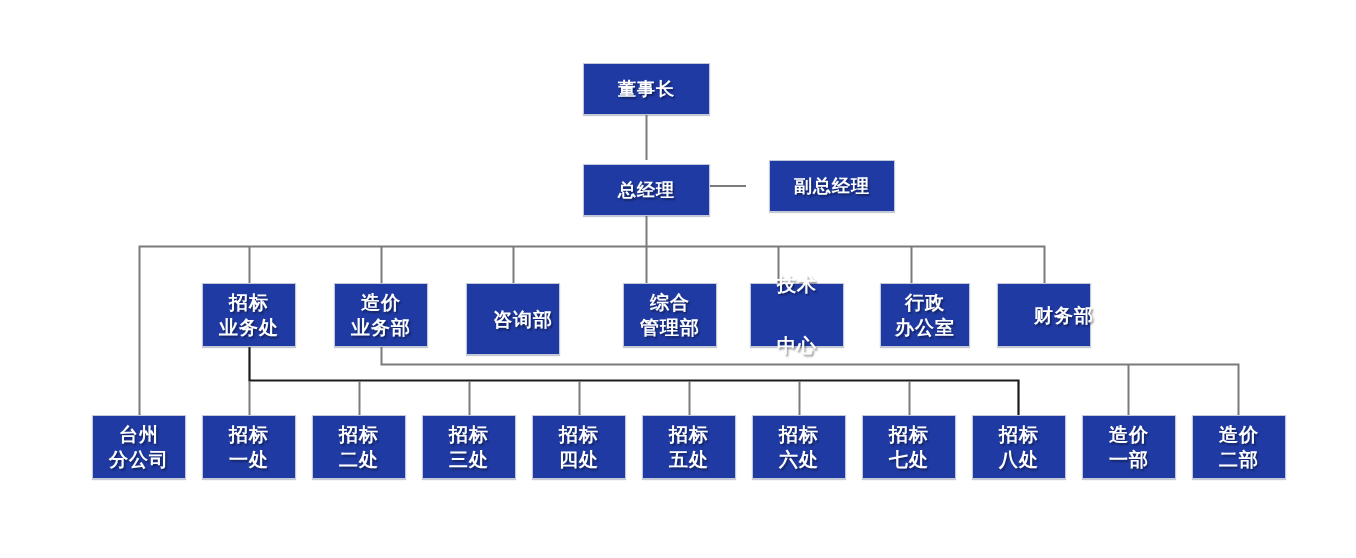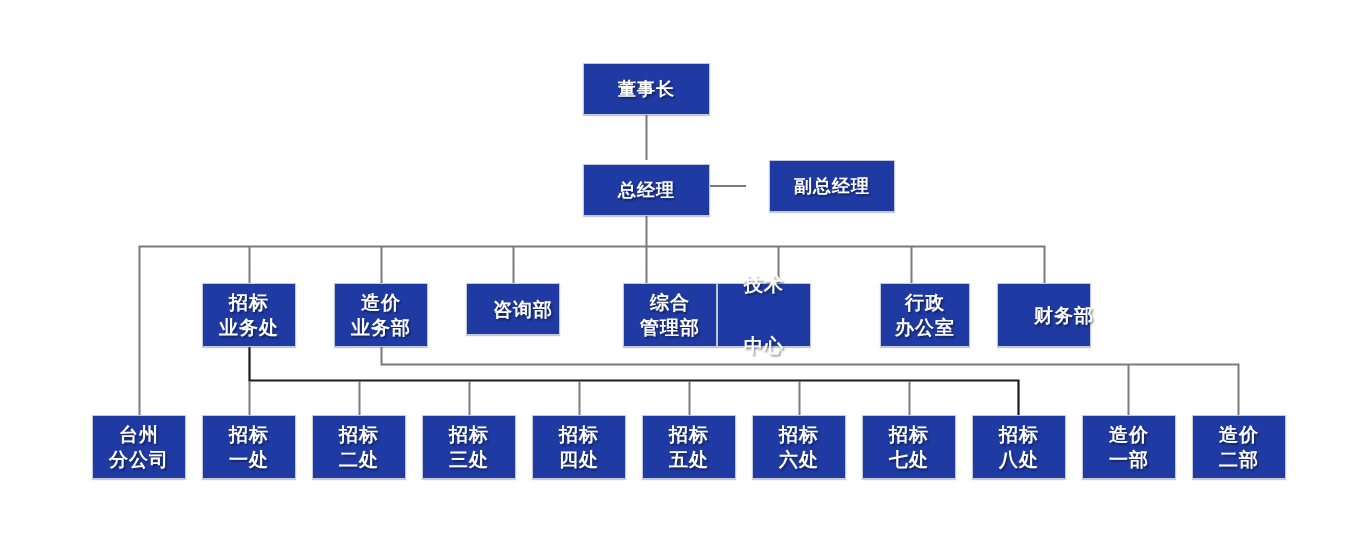--- a/index.html
+++ b/index.html
@@ -95,28 +95,28 @@
   </div>
 
   <div class="node lv3" style="left:202px;top:283px;width:94px;height:64px;">
     <span>招标</span>
     <span>业务处</span>
   </div>
   <div class="node lv3" style="left:334px;top:283px;width:94px;height:64px;">
     <span>造价</span>
     <span>业务部</span>
   </div>
-  <div class="node lv3" style="left:466px;top:283px;width:94px;height:52px;padding-left:20px;">
+  <div class="node lv3" style="left:466px;top:283px;width:94px;height:72px;padding-left:20px;">
     <span>咨询部</span>
   </div>
   <div class="node lv3" style="left:599px;top:283px;width:94px;height:64px;margin-left:24px;">
     <span>综合</span>
     <span>管理部</span>
   </div>
-  <div class="node lv3" style="left:717px;top:283px;width:94px;height:64px;gap:36px;">
+  <div class="node lv3" style="left:750px;top:283px;width:94px;height:64px;gap:36px;">
     <span>技术</span>
     <span>中心</span>
   </div>
   <div class="node lv3" style="left:864px;top:283px;width:90px;height:64px;margin-left:16px;">
     <span>行政</span>
     <span>办公室</span>
   </div>
   <div class="node lv3" style="left:997px;top:283px;width:94px;height:64px;padding-left:40px;">
     <span>财务部</span>
   </div>

